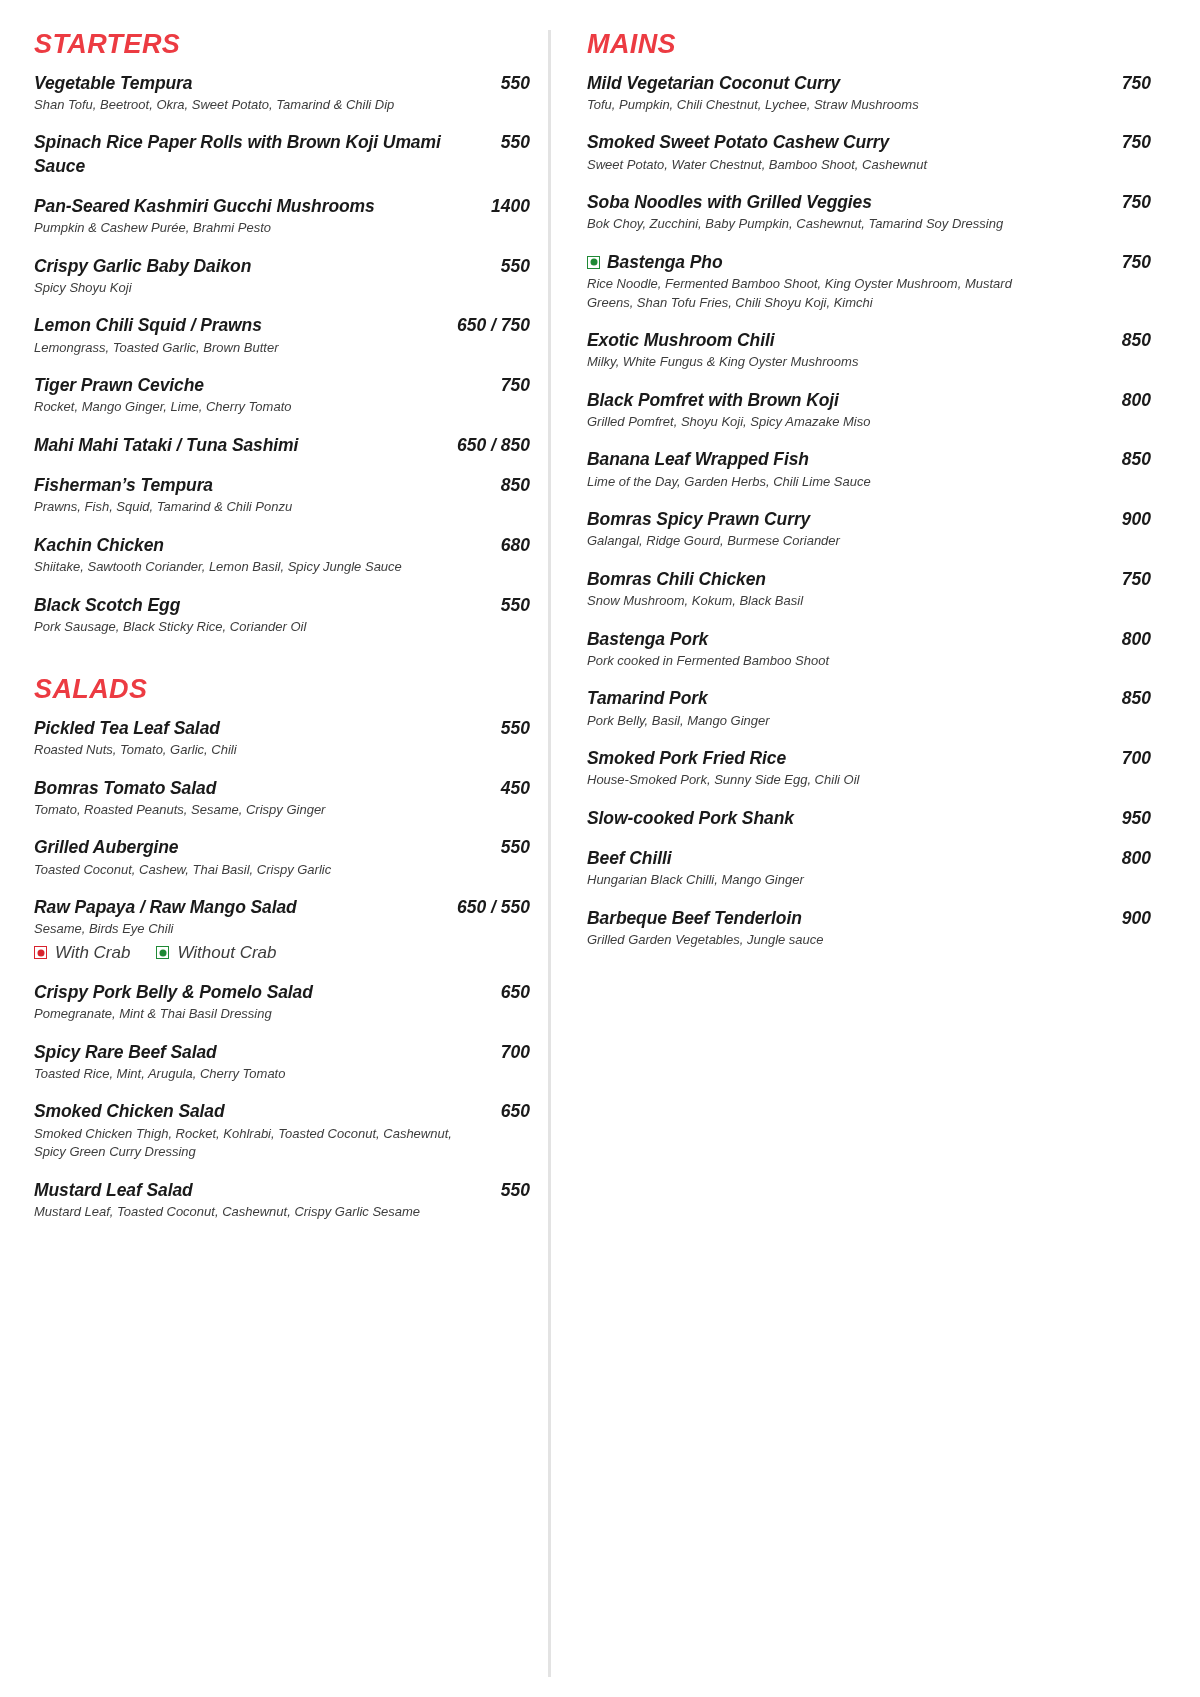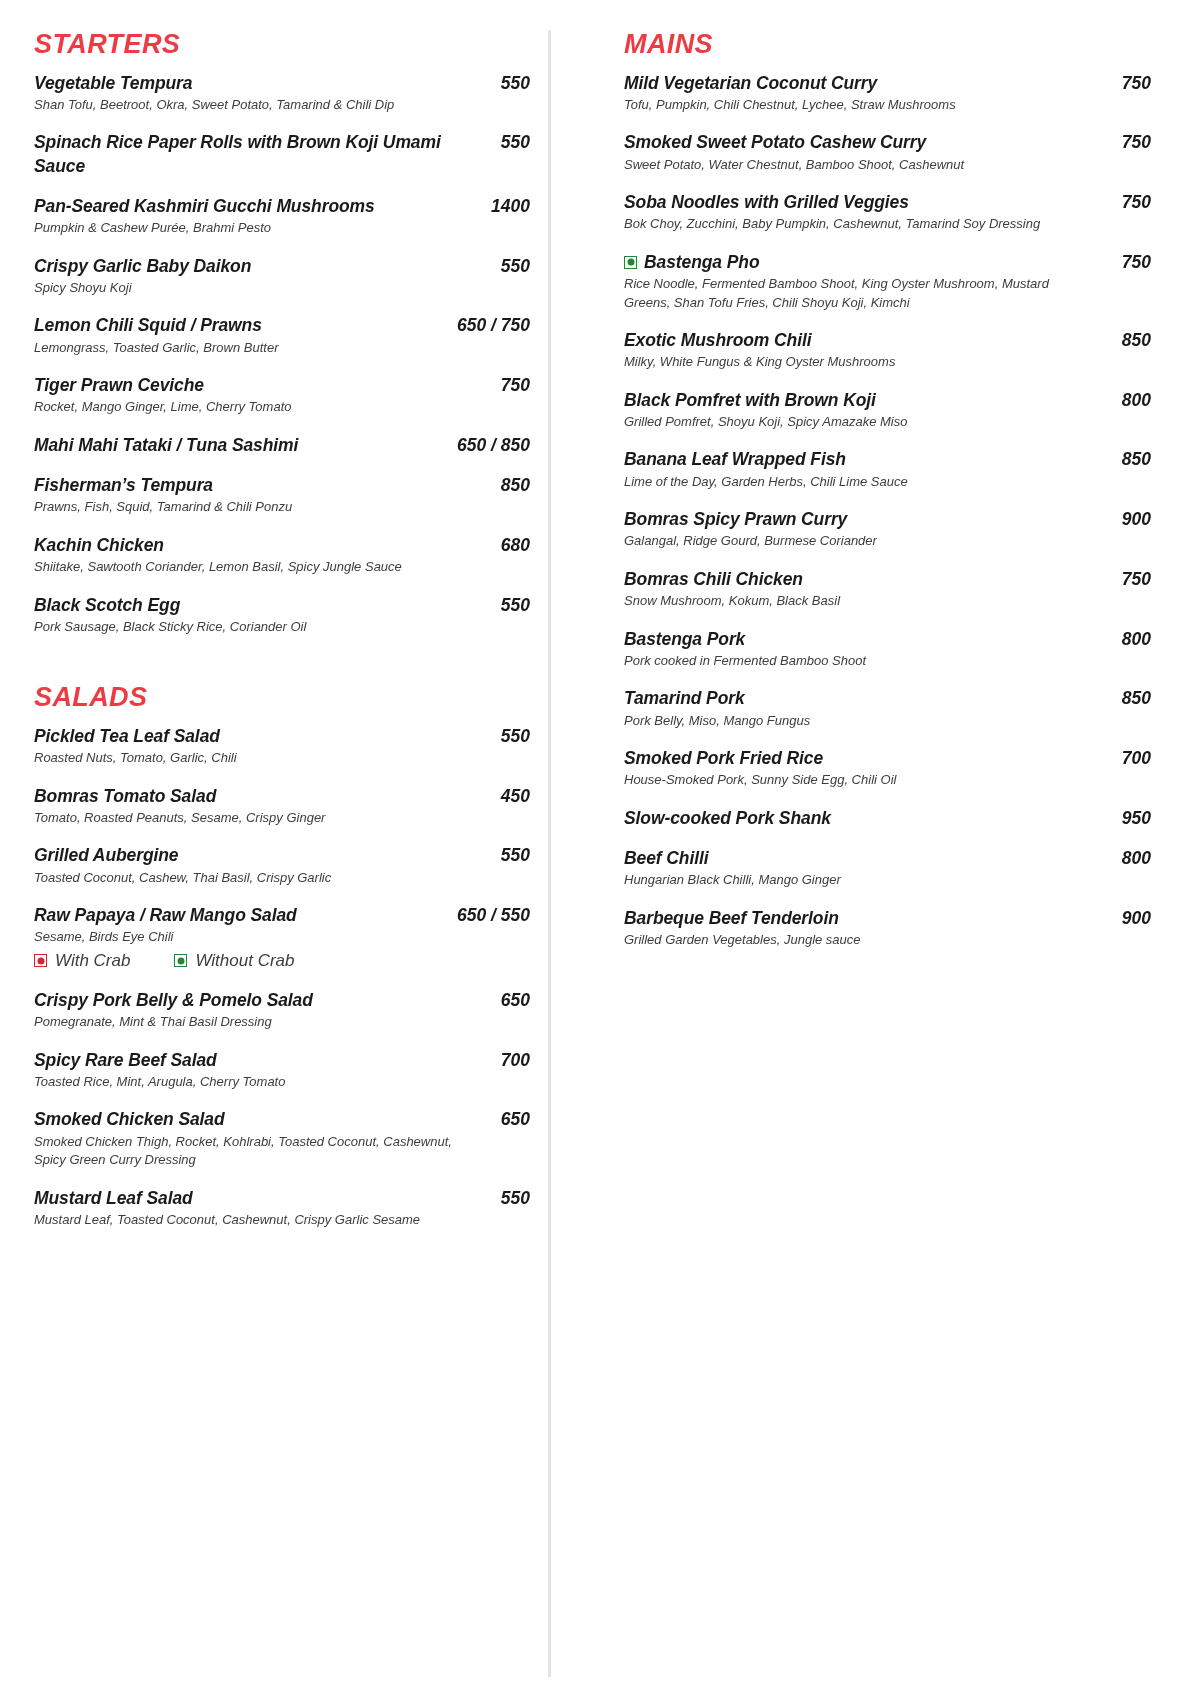--- a/index.html
+++ b/index.html
@@ -20,39 +20,39 @@
     position: relative;
     font-style: italic;
   }
 
   .column {
     display: flex;
     flex-direction: column;
   }
 
   .column-left  { width: 508px; padding-right: 12px; }
-  .column-right { width: 600px; padding-left: 73px; }
+  .column-right { width: 600px; padding-left: 36px; }
 
   .divider {
     width: 3px;
     background: #e3e3e3;
     margin: 0 0 0 6px;
     align-self: stretch;
     flex: none;
   }
 
   .section-heading {
     color: #ec3b42;
     font-size: 27px;
     font-weight: bold;
     letter-spacing: 0.4px;
     line-height: 1.1;
     margin-bottom: 12px;
   }
-  .section-heading.spaced-top { margin-top: 30px; }
+  .section-heading.spaced-top { margin-top: 22px; }
 
   .menu-item { margin-bottom: 17px; }
 
   .item-head {
     display: flex;
     align-items: flex-start;
     justify-content: space-between;
     gap: 10px;
   }
 
@@ -110,21 +110,21 @@
     background: #1f8a35;
     top: 50%; left: 50%;
     transform: translate(-50%, -50%);
   }
   .diet-mark.nonveg { border-color: #d9232e; }
   .diet-mark.nonveg::after { background: #d9232e; }
 
   .options-row {
     display: flex;
     align-items: center;
-    gap: 44px;
+    gap: 26px;
     margin-top: 3px;
   }
   .option {
     display: flex;
     align-items: center;
     gap: 8px;
     font-size: 17px;
     color: #3d3d3d;
     line-height: 1.3;
   }
@@ -405,21 +405,21 @@
         </div>
         <div class="item-desc">Pork cooked in Fermented Bamboo Shoot</div>
       </div>
       <div class="menu-item">
         <div class="item-head">
           <div class="item-name">
             <span class="item-name-text">Tamarind Pork</span>
           </div>
           <div class="item-price">850</div>
         </div>
-        <div class="item-desc">Pork Belly, Miso, Mango Fungus</div>
+        <div class="item-desc">Pork Belly, Basil, Mango Ginger</div>
       </div>
       <div class="menu-item">
         <div class="item-head">
           <div class="item-name">
             <span class="item-name-text">Smoked Pork Fried Rice</span>
           </div>
           <div class="item-price">700</div>
         </div>
         <div class="item-desc">House-Smoked Pork, Sunny Side Egg, Chili Oil</div>
       </div>

